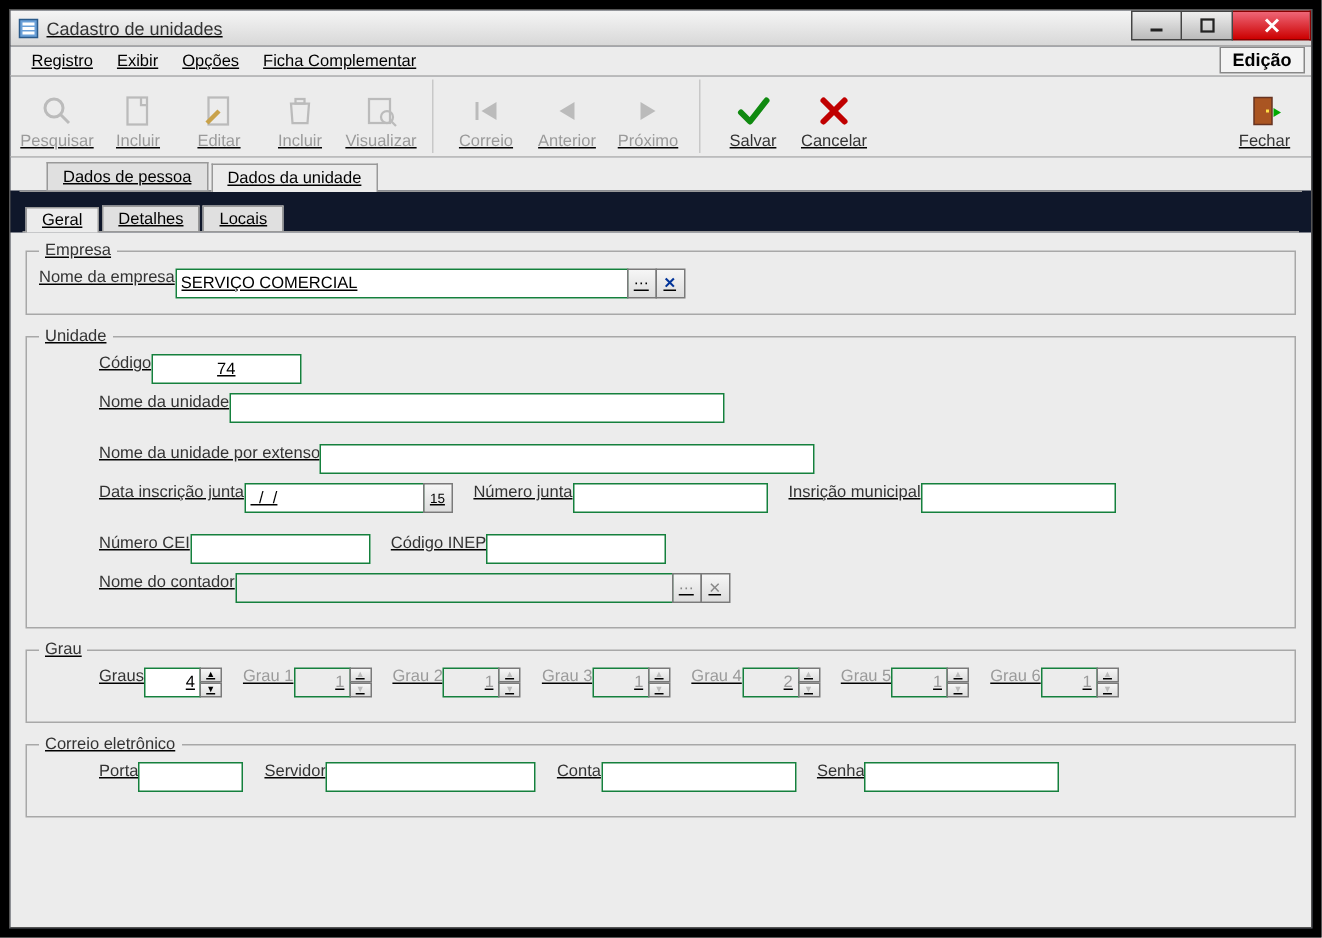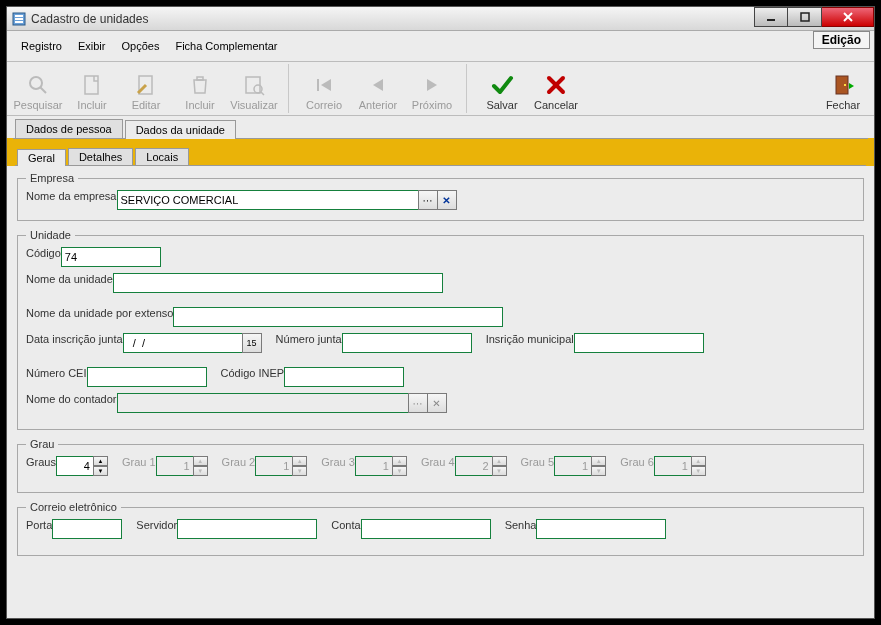--- a/index.html
+++ b/index.html
@@ -1,58 +1,58 @@
 <!DOCTYPE html>
 <html><head>
 <meta charset="utf-8">
 <style>
   * { box-sizing: border-box; margin: 0; padding: 0; }
   body { font-family: Tahoma, Arial, sans-serif; font-size: 11px; background: #000; width: 881px; height: 625px; overflow: hidden; }
 
   .window { width: 881px; height: 625px; background: #000; position: relative; }
-  .window-inner { position: absolute; left: 6px; top: 6px; right: 6px; bottom: 6px; background: #eab308; border: 1px solid #555; display: flex; flex-direction: column; }
+  .window-inner { position: absolute; left: 6px; top: 6px; right: 6px; bottom: 6px; background: #0f172a; border: 1px solid #555; display: flex; flex-direction: column; text-decoration: underline; }
 
   .titlebar { height: 24px; background: linear-gradient(to bottom, #f5f5f5, #d8d8d8); border-bottom: 1px solid #aaa; display: flex; align-items: center; padding-left: 4px; }
   .titlebar-icon { width: 16px; height: 16px; margin-right: 4px; display:inline-flex; align-items:center; justify-content:center;}
   .titlebar-text { font-size: 12px; color: #333; flex:1;}
   .win-controls { display:flex; height:22px; }
   .win-btn { width: 34px; height:20px; margin-top:-1px; border:1px solid #444; background: linear-gradient(to bottom,#eee,#bbb); display:flex; align-items:center; justify-content:center; font-size:11px; color:#222;}
   .win-btn.close-btn { width:52px; background: linear-gradient(to bottom,#e67,#c00); color:#fff; border-color:#800;}
   .win-btn + .win-btn { border-left:none;}
 
-  .menubar { height: 31px; background: #ececec; border-bottom: 1px solid #bcbcbc; display: flex; align-items: center; padding-left: 6px; position:relative;}
+  .menubar { height: 20px; background: #ececec; border-bottom: 1px solid #bcbcbc; display: flex; align-items: center; padding-left: 6px; position:relative;}
   .menu-item { padding: 2px 8px; cursor: default; }
   .mode-badge { position:absolute; right:4px; top:0; font-weight:bold; font-size:12px; padding:1px 8px; border:1px solid #888; background:#f4f4f4;}
 
   .toolbar { height: 54px; background: #ececec; border-bottom: 1px solid #bcbcbc; display: flex; align-items: stretch; padding: 2px 4px; gap:0;}
   .tool-btn { width: 54px; display:flex; flex-direction:column; align-items:center; justify-content:flex-end; padding-bottom:2px; font-size:11px; color:#333; cursor:pointer; }
   .tool-btn.disabled { color:#9a9a9a; }
   .tool-btn .ico { width:28px; height:28px; display:flex; align-items:center; justify-content:center; }
   .tool-sep { width:8px; border-right:1px solid #c8c8c8; margin-right:8px; }
   .tool-spacer { flex:1; }
 
-  .tabstrip { height:22px; display:flex; align-items:flex-end; padding-left:8px; background:#ececec;}
+  .tabstrip { height:22px; display:flex; align-items:flex-end; padding-left:24px; background:#ececec;}
   .tab { padding:3px 10px; border:1px solid #999; border-bottom:none; background:#e0e0e0; margin-right:2px; font-size:11px; cursor:pointer;}
   .tab.active { background:#ececec; position:relative; top:1px;}
   .tab-panel-border { border-top:1px solid #999; margin:0 6px;}
 
   .subtabstrip { height:22px; display:flex; align-items:flex-end; padding-left:10px; margin-top:4px;}
   .subtab { padding:2px 10px; border:1px solid #999; border-bottom:none; background:#e0e0e0; margin-right:2px; font-size:11px; cursor:pointer;}
   .subtab.active { background:#ececec; position:relative; top:1px;}
   .subtab-border { border-top:1px solid #999; margin:0 8px;}
 
   .content { flex:1; padding:6px 10px; overflow:auto; background:#ececec;}
 
   fieldset { border:1px solid #a8a8a8; margin-bottom:8px; padding:6px 8px 10px 8px; position:relative;}
   legend { font-size:11px; padding:0 4px; color:#333;}
   .lbl { font-size:11px; color:#333; display:block; margin-bottom:1px;}
   .lbl.disabled { color:#9a9a9a;}
   input.text, input.spin { height:20px; border:1px solid #15803d; background:#fff; font-size:11px; padding:1px 3px; }
   input.text.disabled, .pick.disabled { background:#ececec; color:#888;}
-  .row { display:flex; gap:14px; margin-bottom:6px; align-items:flex-end; flex-wrap:wrap;}
+  .row { display:flex; gap:14px; margin-bottom:6px; align-items:flex-end; flex-wrap:wrap;margin-left:40px;}
   .col { display:flex; flex-direction:row;}
 
   .pick { display:flex; align-items:stretch;}
   .pick input { flex:1;}
   .pick-btn { width:20px; height:20px; border:1px solid #7a7a7a; background:linear-gradient(#f6f6f6,#ddd); display:flex; align-items:center; justify-content:center; font-size:10px; cursor:pointer; margin-left:-1px;}
   .pick-btn.clear { color:#003399; font-weight:bold;}
 
   .date-wrap { display:flex;}
   .date-btn { width:20px; height:20px; border:1px solid #7a7a7a; background:linear-gradient(#f6f6f6,#ddd); display:flex; align-items:center;justify-content:center; font-size:9px; margin-left:-1px; cursor:pointer;}
 
@@ -238,21 +238,21 @@
           </div>
         </div>
       </fieldset>
 
       <fieldset>
         <legend>Unidade</legend>
 
         <div class="row">
           <div class="col">
             <span class="lbl">Código</span>
-            <input class="text" style="width: 100px; text-align: left;" value="74">
+            <input class="text" style="width: 100px; text-align: center;" value="74">
           </div>
         </div>
 
         <div class="row">
           <div class="col">
             <span class="lbl">Nome da unidade</span>
             <input class="text" style="width: 330px;" value="">
           </div>
           <div class="col">
             <span class="lbl">Nome da unidade por extenso</span>

